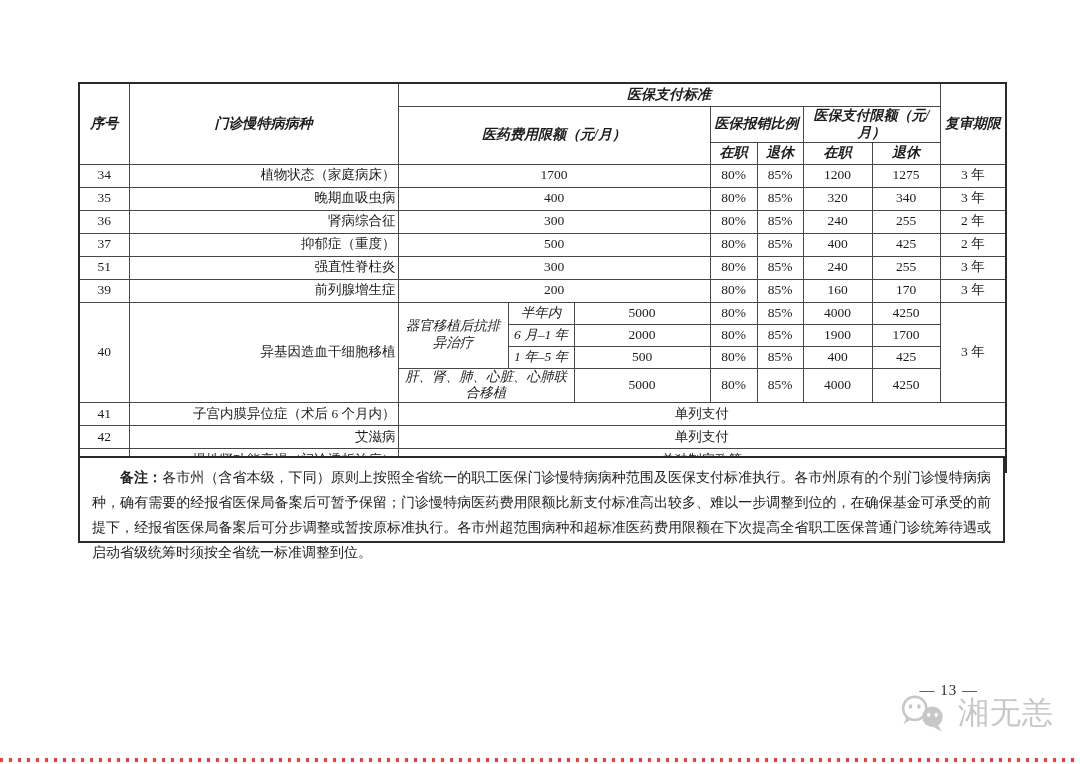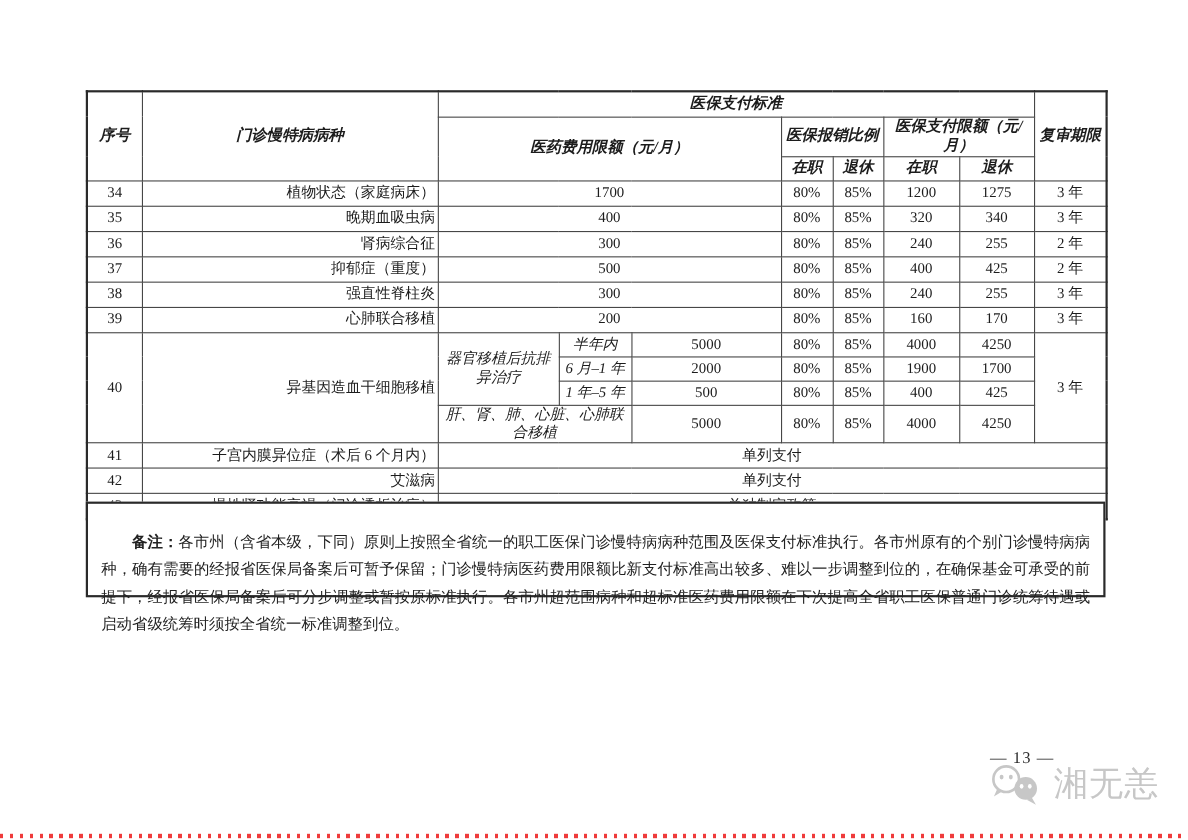--- a/index.html
+++ b/index.html
@@ -36,31 +36,31 @@
   tr.r40{height:22px;}
   tr.r40d{height:30px;}
   .small{font-size:13px;font-style:italic;}
   .remarks{
     position:absolute;left:78px;top:456px;width:927px;height:87px;
     border:2px solid #2a2a2a;
     box-sizing:border-box;
     background:#ffffff;
   }
   .remarks p{
-    margin:23px 12px 0 12px;
+    margin:7px 12px 0 12px;
     text-indent:2em;
     text-align:justify;
     font-size:14px;
     line-height:25px;
     color:#222;
   }
   .remarks .b{font-weight:bold;}
   .pageno{
     position:absolute;left:900px;top:682px;width:78px;
-    text-align:left;
+    text-align:right;
     font-size:15px;
     color:#2b2b2b;
     letter-spacing:1px;
     z-index:2;
   }
   .watermark{
     position:absolute;left:897px;top:690px;
     display:flex;align-items:center;gap:5px;
     color:#c7c7c7;
     z-index:1;
@@ -148,32 +148,32 @@
         <td>37</td>
         <td class="disease">抑郁症（重度）</td>
         <td colspan="3">500</td>
         <td>80%</td>
         <td>85%</td>
         <td>400</td>
         <td>425</td>
         <td>2 年</td>
       </tr>
       <tr class="r">
-        <td>38</td>
+        <td>51</td>
         <td class="disease">强直性脊柱炎</td>
         <td colspan="3">300</td>
         <td>80%</td>
         <td>85%</td>
         <td>240</td>
         <td>255</td>
         <td>3 年</td>
       </tr>
       <tr class="r">
         <td>39</td>
-        <td class="disease">心肺联合移植</td>
+        <td class="disease">前列腺增生症</td>
         <td colspan="3">200</td>
         <td>80%</td>
         <td>85%</td>
         <td>160</td>
         <td>170</td>
         <td>3 年</td>
       </tr>
 
       <tr class="r40">
         <td rowspan="4">40</td>

